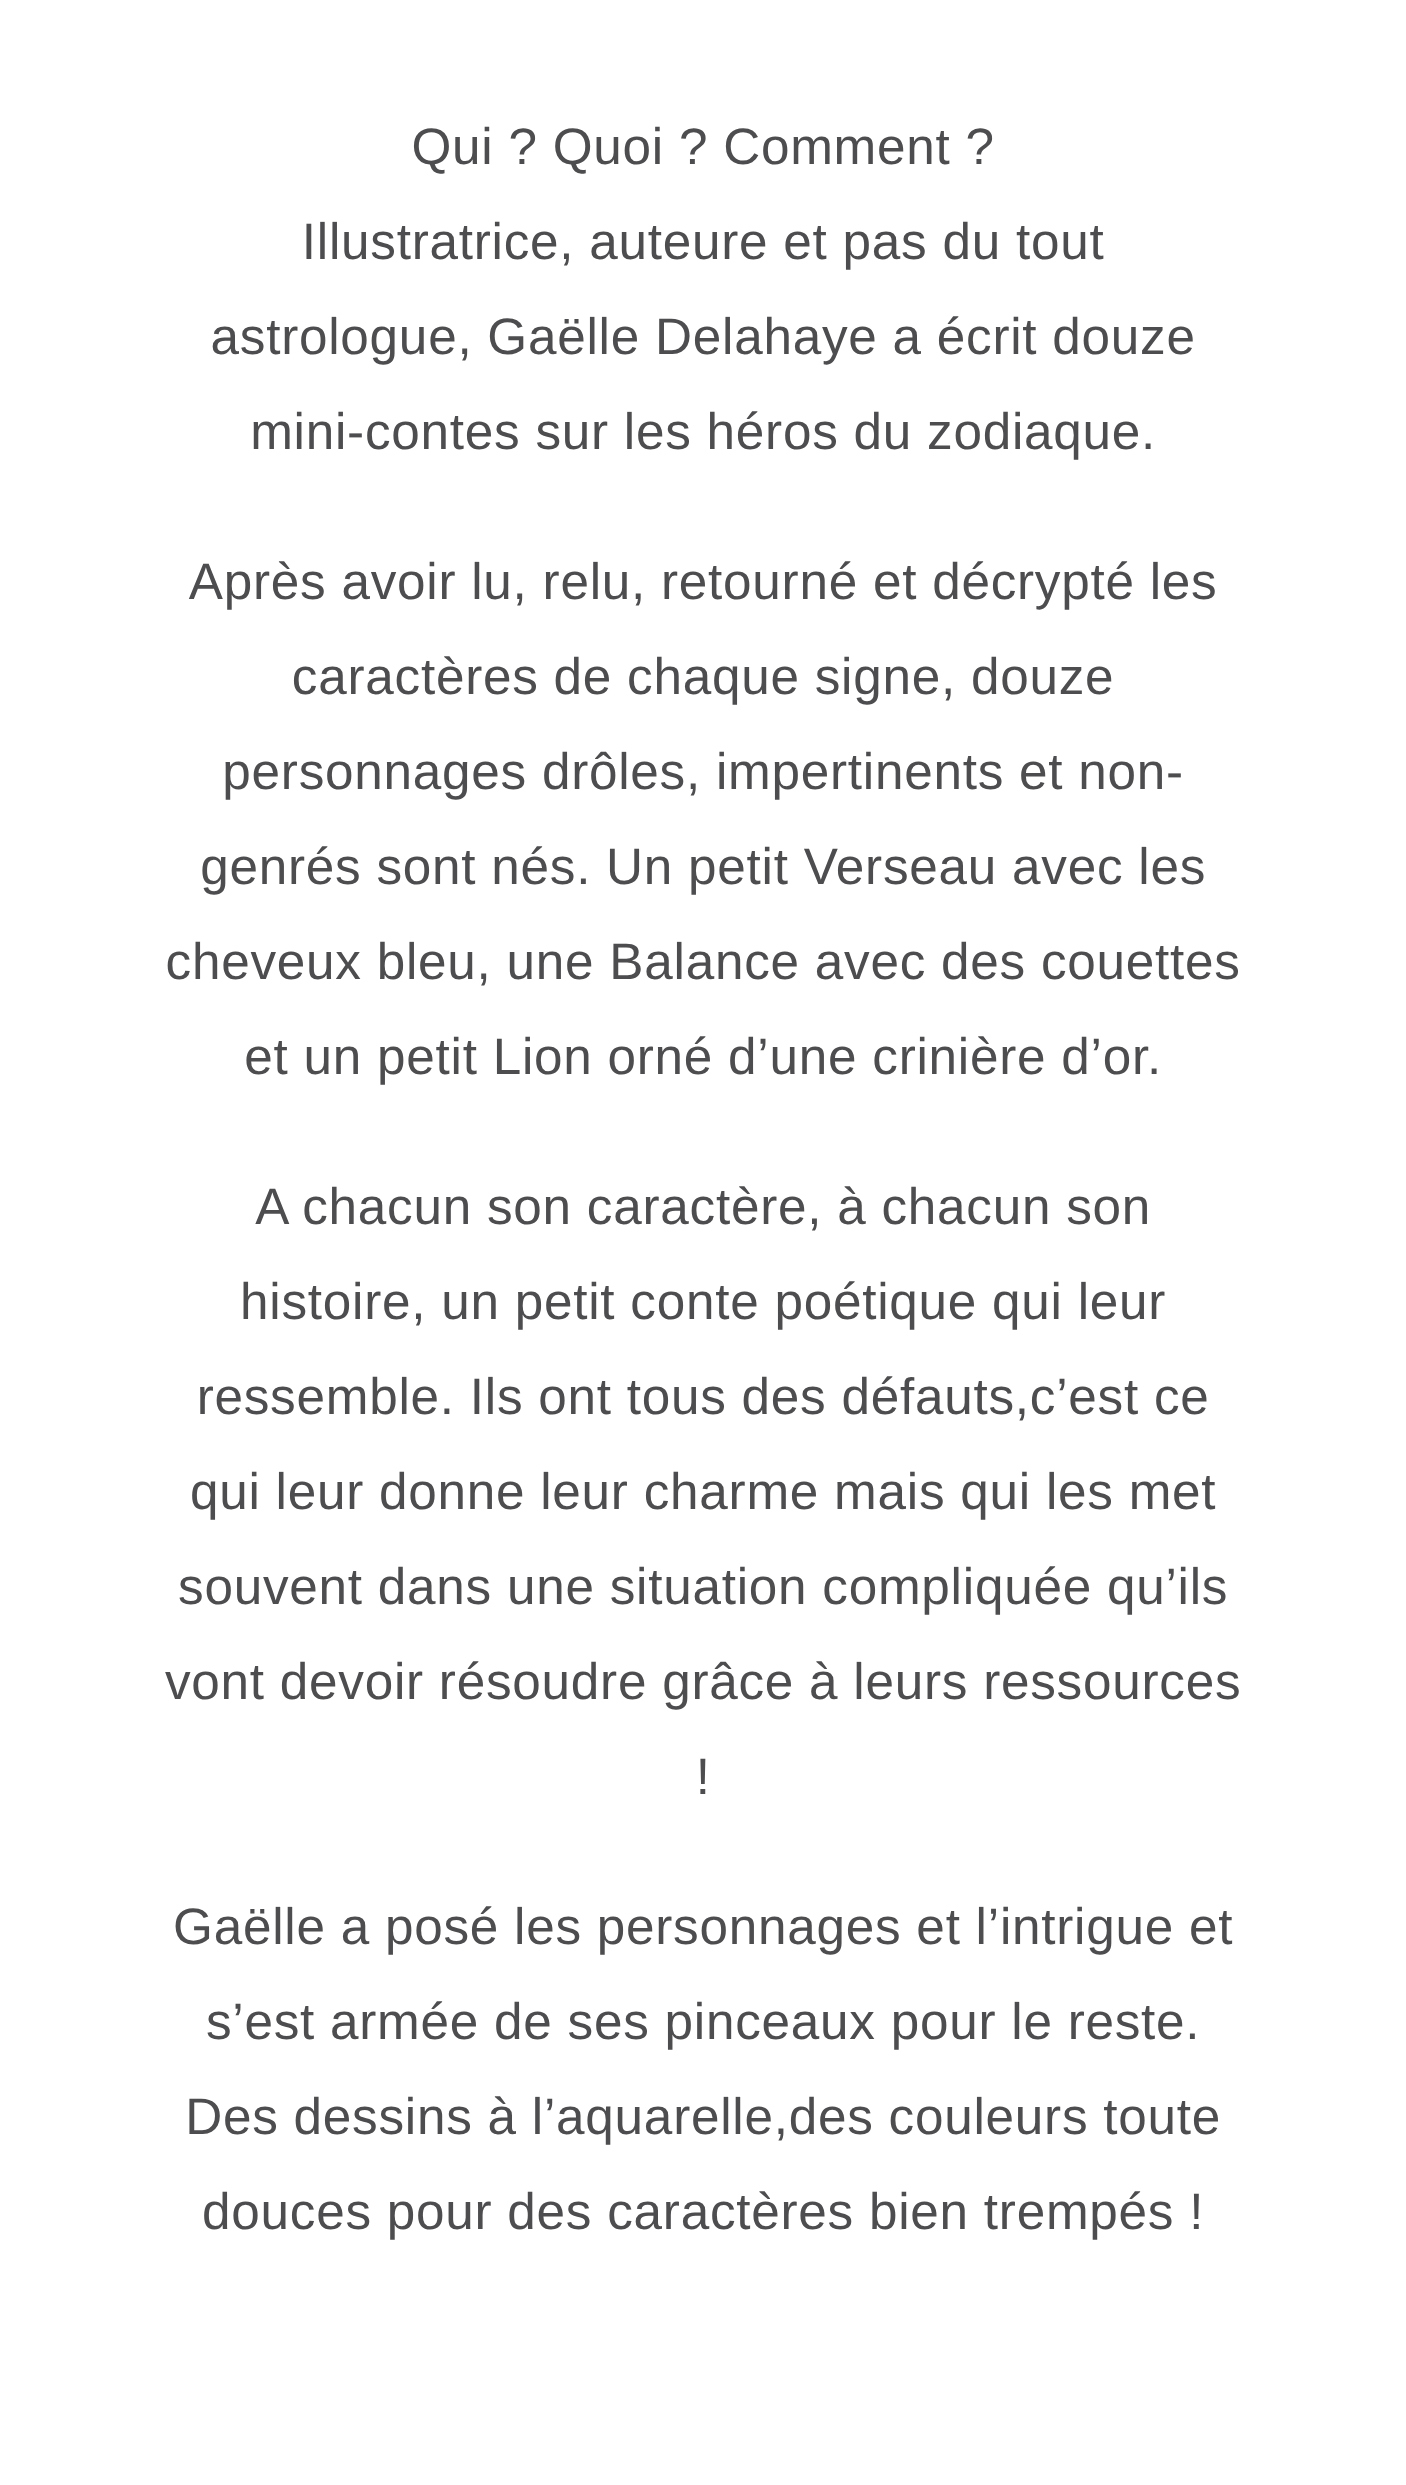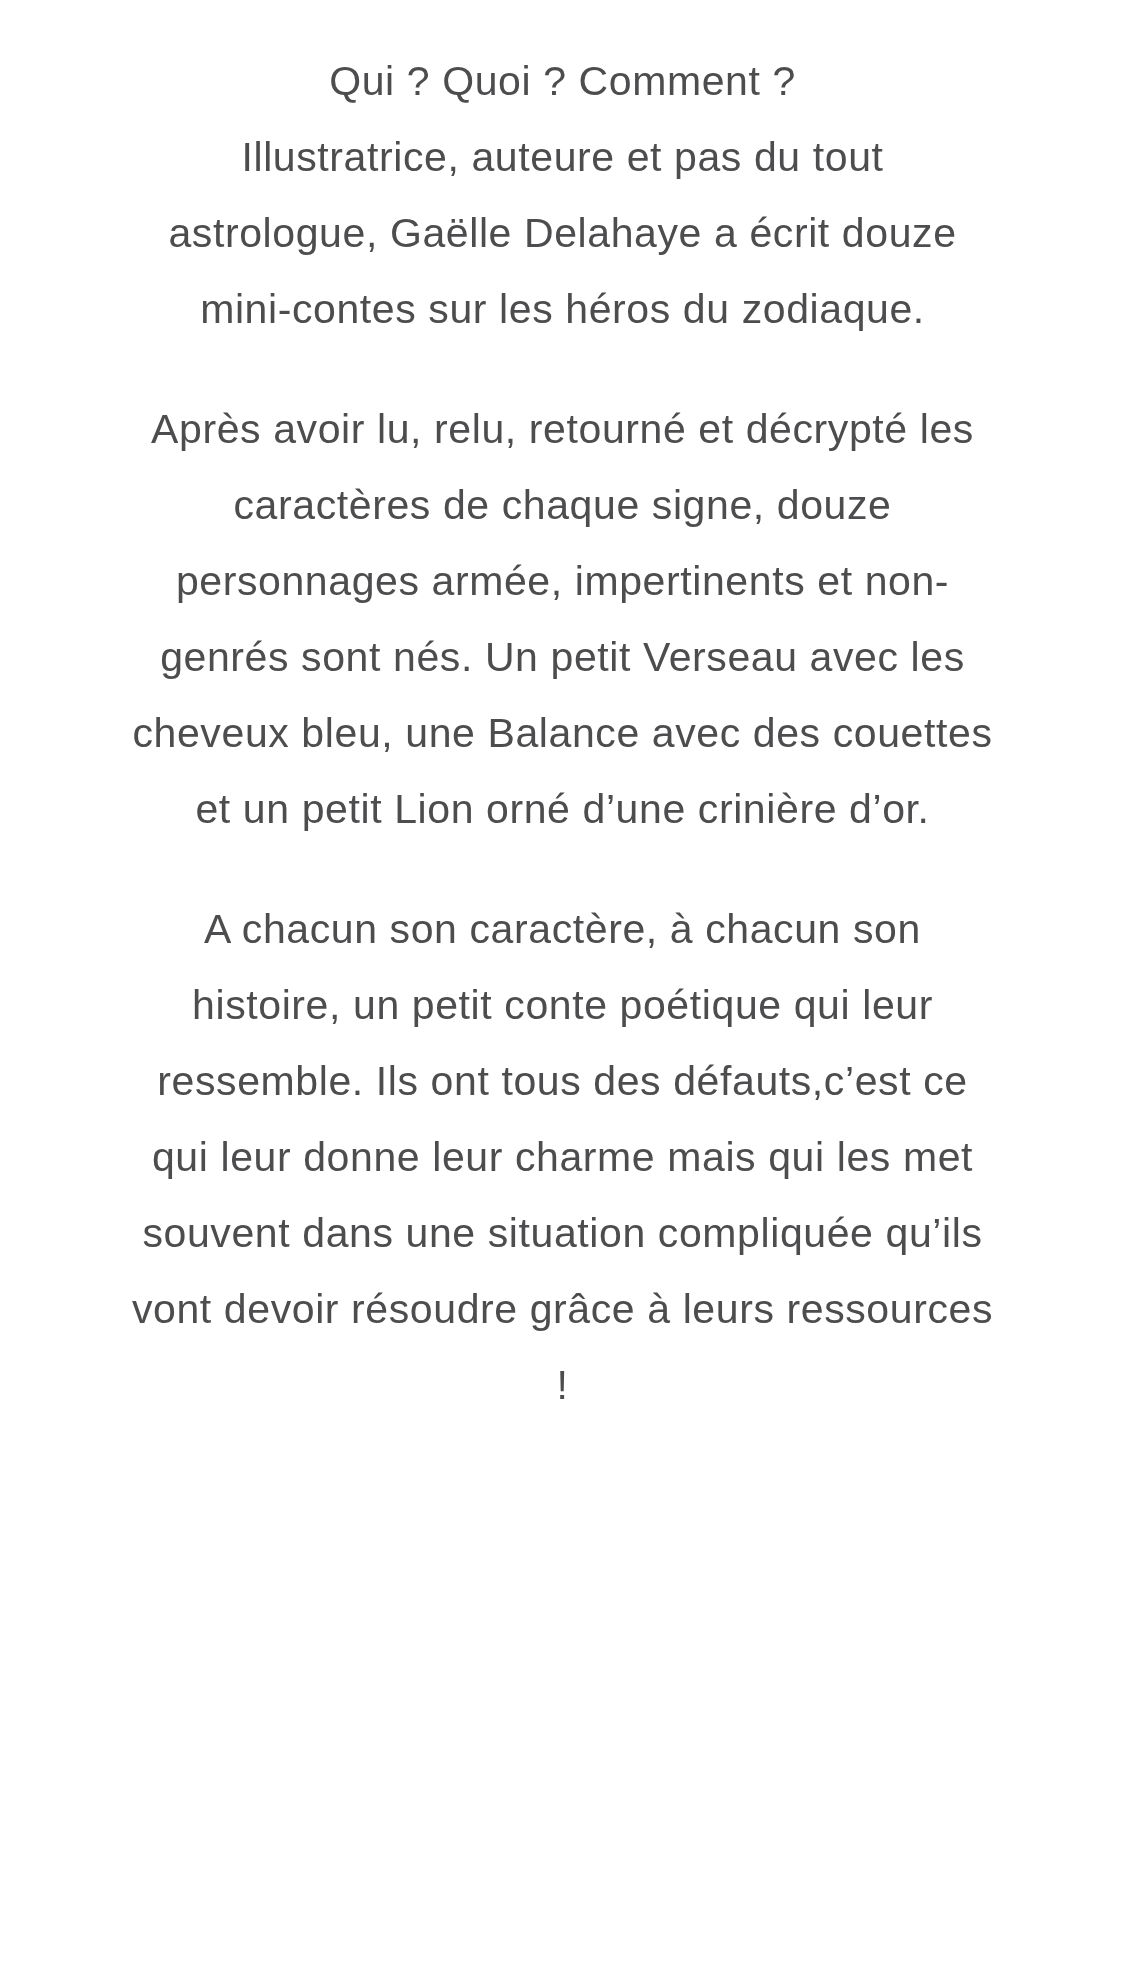--- a/index.html
+++ b/index.html
@@ -13,21 +13,21 @@
     background: var(--bg-color);
   }
   body {
     width: 1125px;
     min-height: 1988px;
     font-family: "Liberation Sans", sans-serif;
   }
   .page {
     width: 1125px;
     min-height: 1988px;
-    padding: 43px 46px 80px 46px;
+    padding: 79px 46px 80px 46px;
     background: var(--bg-color);
   }
   .text-content {
     color: var(--text-color);
     font-size: 41px;
     line-height: 76px;
     letter-spacing: 0.6px;
     text-align: center;
     font-weight: 400;
   }
@@ -51,25 +51,29 @@
 <body>
 
 <div class="page">
   <div class="text-content">
     <h1 class="page-title">Qui ? Quoi ? Comment ?</h1>
     <p class="para">Illustratrice, auteure et pas du tout
 astrologue, Gaëlle Delahaye a écrit douze
 mini-contes sur les héros du zodiaque.</p>
     <p class="para">Après avoir lu, relu, retourné et décrypté les
 caractères de chaque signe, douze
-personnages armée, impertinents et non-
+personnages drôles, impertinents et non-
 genrés sont nés. Un petit Verseau avec les
 cheveux bleu, une Balance avec des couettes
 et un petit Lion orné d’une crinière d’or.</p>
     <p class="para">A chacun son caractère, à chacun son
 histoire, un petit conte poétique qui leur
 ressemble. Ils ont tous des défauts,c’est ce
 qui leur donne leur charme mais qui les met
 souvent dans une situation compliquée qu’ils
 vont devoir résoudre grâce à leurs ressources
 !</p>
+    <p class="para">Gaëlle a posé les personnages et l’intrigue et
+s’est armée de ses pinceaux pour le reste.
+Des dessins à l’aquarelle,des couleurs toute
+douces pour des caractères bien trempés !</p>
   </div>
 </div>
 
 </body></html>

